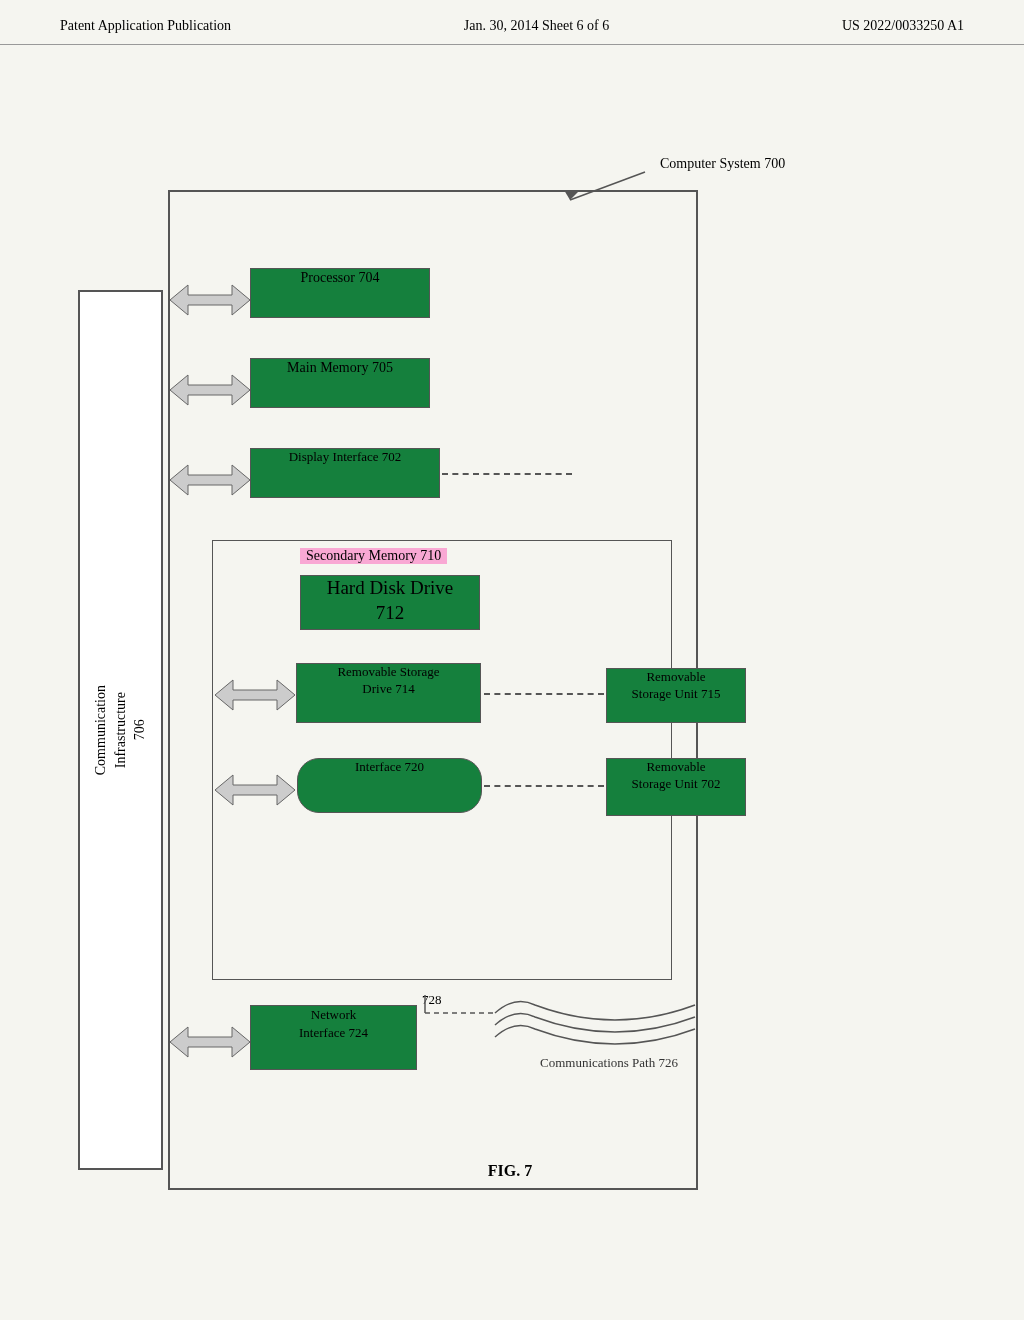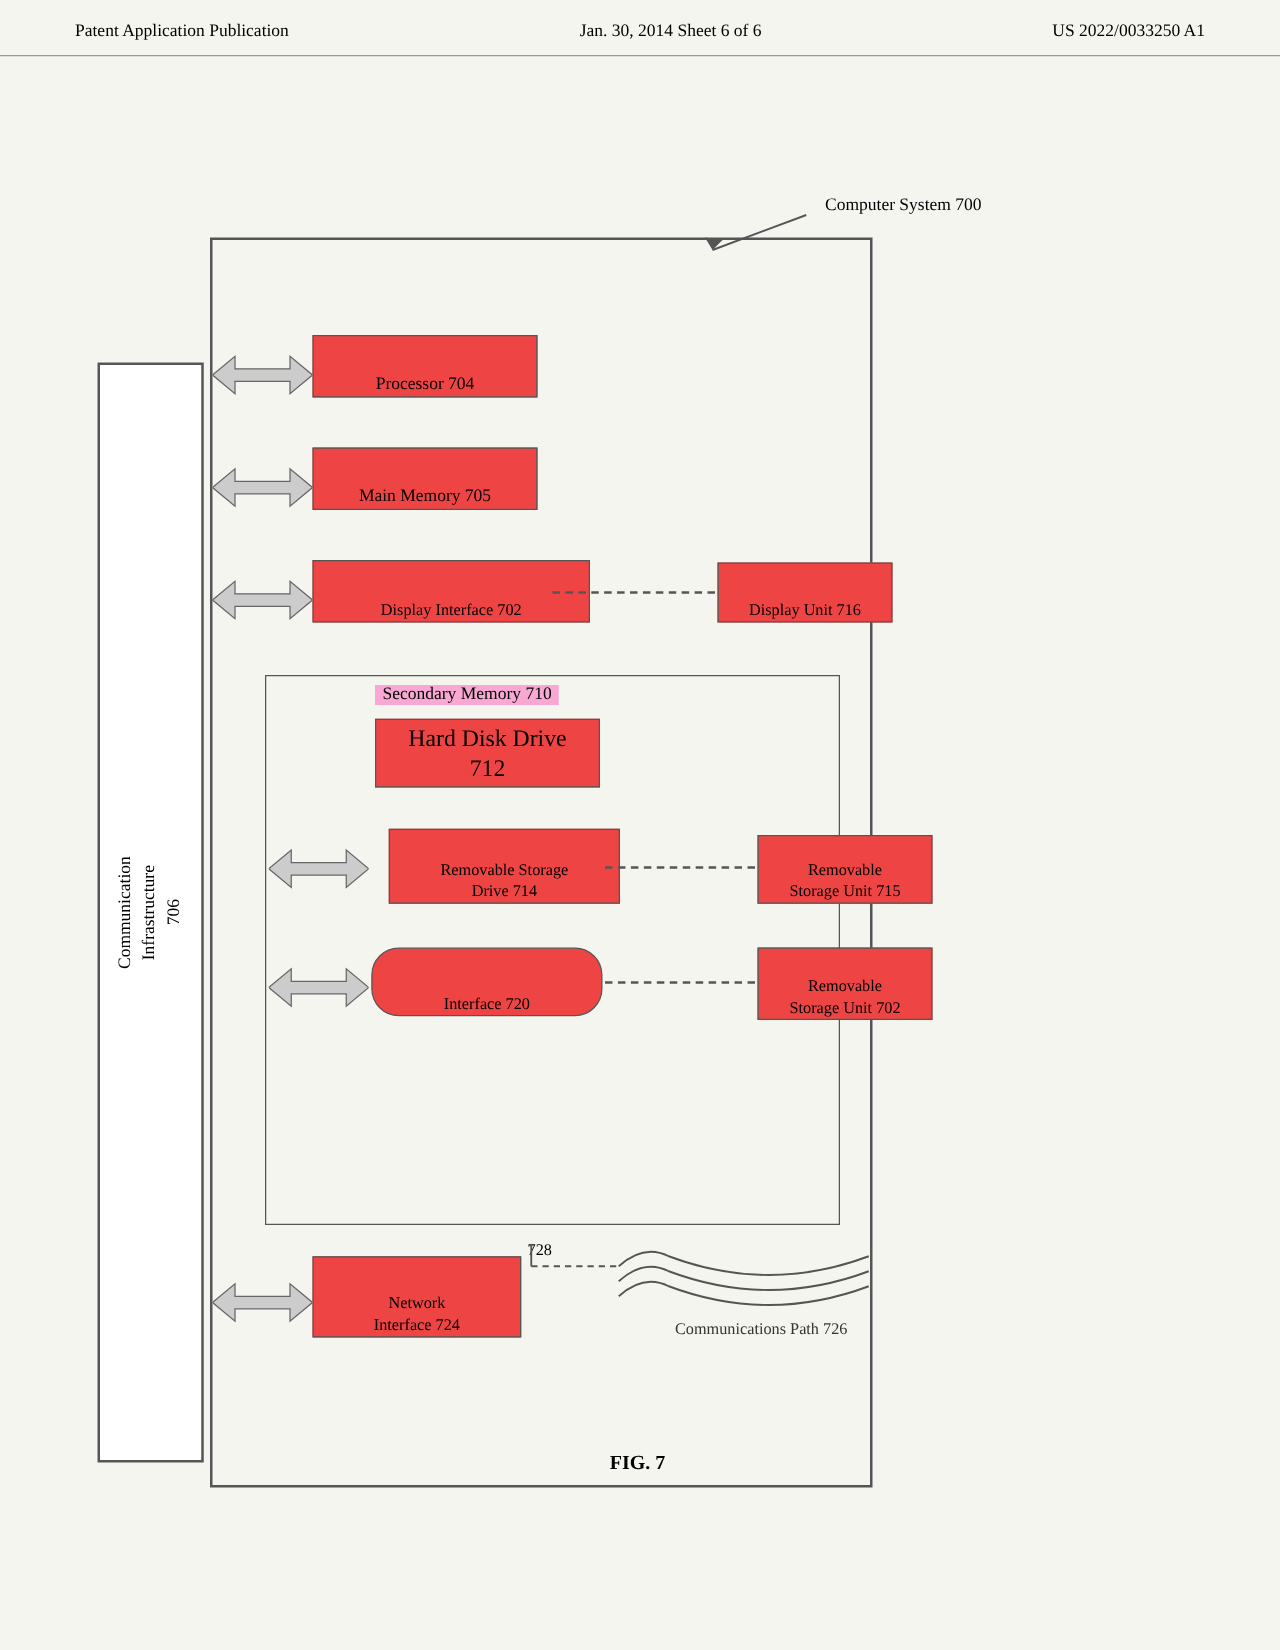--- a/index.html
+++ b/index.html
@@ -28,23 +28,23 @@
       top: 140px;
       left: 60px;
       width: 900px;
       height: 1100px;
     }
 
     
     .box {
       position: absolute;
       border: 1.5px solid #555;
-      background: #ef4444;
+      background: #15803d;
       display: flex;
-      align-items: flex-end;
+      align-items: flex-start;
       justify-content: center;
       text-align: center;
       font-size: 14px;
       line-height: 1.3;
     }
 
     
     .comm-infra {
       position: absolute;
       left: 18px;
@@ -120,46 +120,43 @@
   <svg style="position:absolute; top:225px; left:110px; width:80px; height:50px;">
     <polygon points="0,25 18,10 18,20 62,20 62,10 80,25 62,40 62,30 18,30 18,40" fill="#ccc" stroke="#666" stroke-width="1"></polygon>
   </svg>
   <div class="box" style="left:190px; top:218px; width:180px; height:50px; font-size:14px;">
     <span>Main Memory 705</span>
   </div>
 
   <svg style="position:absolute; top:315px; left:110px; width:80px; height:50px;">
     <polygon points="0,25 18,10 18,20 62,20 62,10 80,25 62,40 62,30 18,30 18,40" fill="#ccc" stroke="#666" stroke-width="1"></polygon>
   </svg>
-  <div class="box" style="left:190px; top:308px; width:222px; height:50px; font-size:13px;">
+  <div class="box" style="left:190px; top:308px; width:190px; height:50px; font-size:13px;">
     <span>Display Interface 702</span>
   </div>
 
   <div class="dashed-line" style="left:382px; top:333px; width:130px;"></div>
 
-  <div class="box" style="left:514px; top:310px; width:140px; height:48px; font-size:13px;">
-    <span>Display Unit 716</span>
-  </div>
 
   <div style="position:absolute; left:152px; top:400px; width:460px; height:440px; border:1.5px solid #555; background:transparent;">
   </div>
 
   <div style="position:absolute; left:240px; top:408px; font-size:14px; background:#f9a8d4; padding:0 6px;">
     <span>Secondary Memory 710</span>
   </div>
 
   <div class="box" style="left:240px; top:435px; width:180px; height:55px; font-size:19px; line-height:1.3;">
     <span style="white-space:pre-line; text-align:center;">Hard Disk Drive
 712</span>
   </div>
 
   <svg style="position:absolute; top:530px; left:155px; width:80px; height:50px;">
     <polygon points="0,25 18,10 18,20 62,20 62,10 80,25 62,40 62,30 18,30 18,40" fill="#ccc" stroke="#666" stroke-width="1"></polygon>
   </svg>
-  <div class="box" style="left:251px; top:523px; width:185px; height:60px; font-size:13px; line-height:1.3;">
+  <div class="box" style="left:236px; top:523px; width:185px; height:60px; font-size:13px; line-height:1.3;">
     <span style="white-space:pre-line; text-align:center;">Removable Storage
 Drive 714</span>
   </div>
 
   <div class="dashed-line" style="left:424px; top:553px; width:120px;"></div>
 
   <div class="box" style="left:546px; top:528px; width:140px; height:55px; font-size:13px; line-height:1.3;">
     <span style="white-space:pre-line; text-align:center;">Removable
 Storage Unit 715</span>
   </div>

